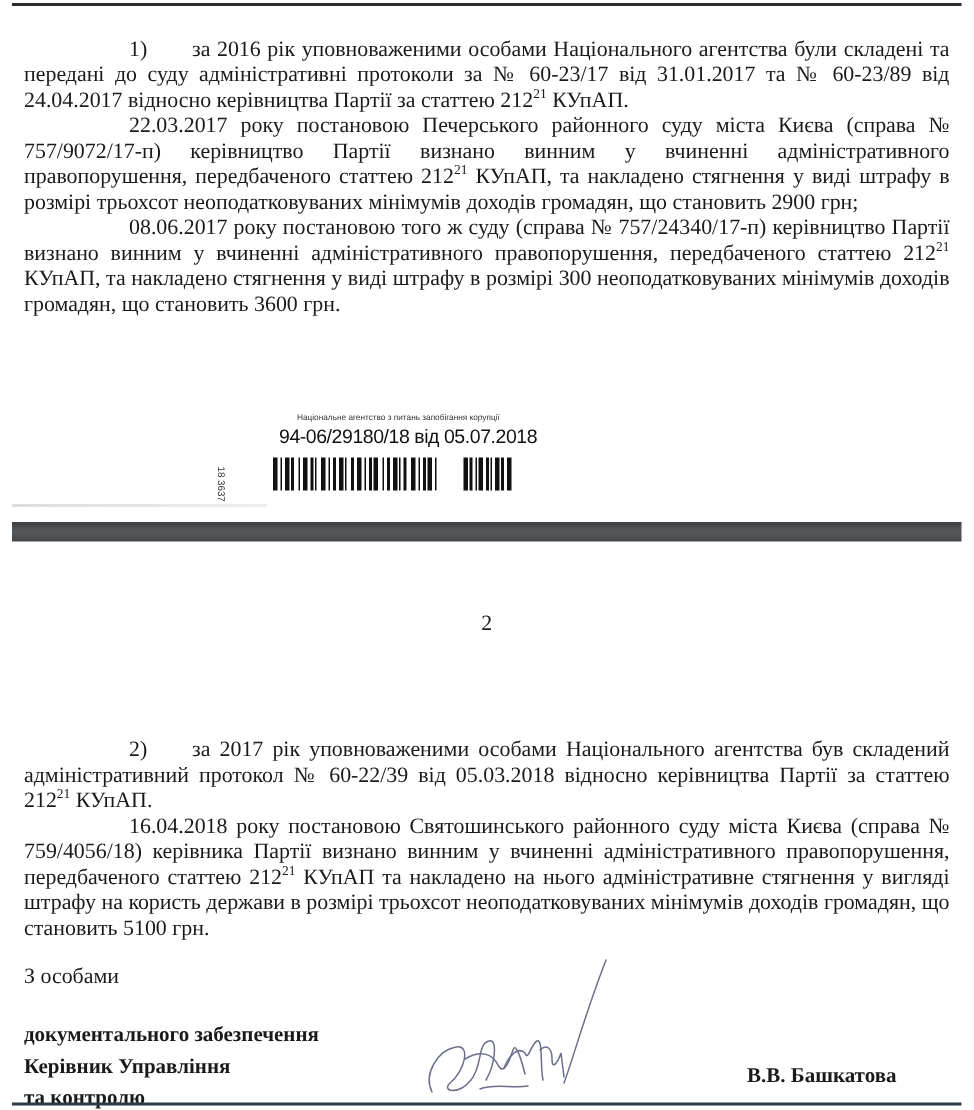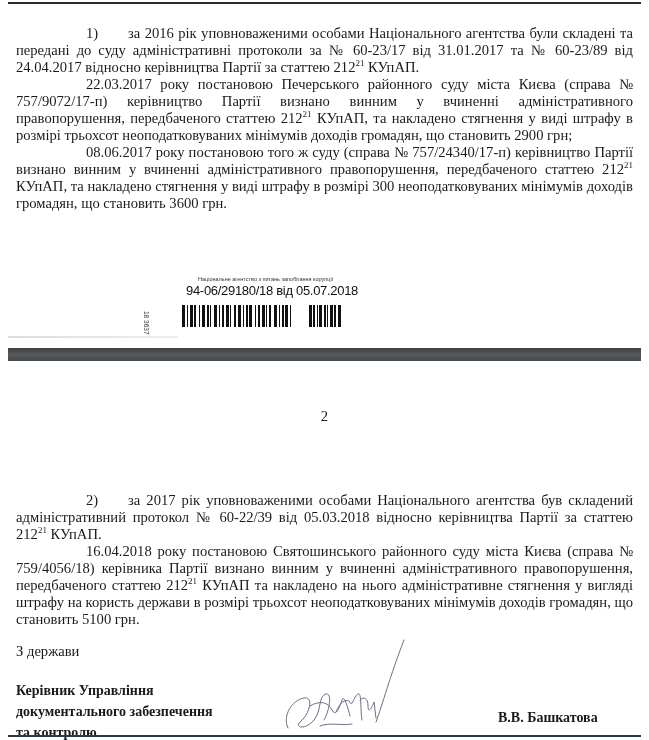--- a/index.html
+++ b/index.html
@@ -183,25 +183,25 @@
 <div class="divider"></div>
 
 <div class="page page2">
   <div class="page-number">2</div>
 
   <div class="text-block" style="top:80px;margin-top:44px;">
     <p class="indent-num"><span class="num">2)</span><span>за 2017 рік уповноваженими особами Національного агентства був складений адміністративний протокол № 60-22/39 від 05.03.2018 відносно керівництва Партії за статтею 212</span><sup>21</sup><span> КУпАП.</span></p>
     <p class="indent"><span>16.04.2018 року постановою Святошинського районного суду міста Києва (справа № 759/4056/18) керівника Партії визнано винним у вчиненні адміністративного правопорушення, передбаченого статтею 212</span><sup>21</sup><span> КУпАП та накладено на нього адміністративне стягнення у вигляді штрафу на користь держави в розмірі трьохсот неоподатковуваних мінімумів доходів громадян, що становить 5100 грн.</span></p>
   </div>
 
-  <div class="closing">З держави</div>
+  <div class="closing">З особами</div>
 
   <div class="signer-title">
+    <div>документального забезпечення</div>
     <div>Керівник Управління</div>
-    <div>документального забезпечення</div>
     <div>та контролю</div>
   </div>
 
   <svg class="signature" viewBox="0 0 130 100">
     <g fill="none" stroke="#6b6f8a" stroke-width="1" stroke-linecap="round">
       <path d="M8 92 C2 80, 12 64, 24 62 C34 60, 30 78, 20 86 C14 92, 26 94, 34 84 C42 74, 38 60, 46 58 C52 56, 50 74, 44 84"></path>
       <path d="M30 70 C40 64, 48 66, 52 74 C56 82, 60 70, 62 64 C64 58, 68 72, 70 80"></path>
       <path d="M56 76 C60 66, 66 62, 70 66 C72 72, 74 60, 78 58 C82 56, 80 74, 82 84"></path>
       <path d="M80 64 C84 60, 88 62, 88 70 C88 78, 92 72, 94 66 L96 82"></path>
       <path d="M96 86 C102 70, 110 40, 124 4"></path>

